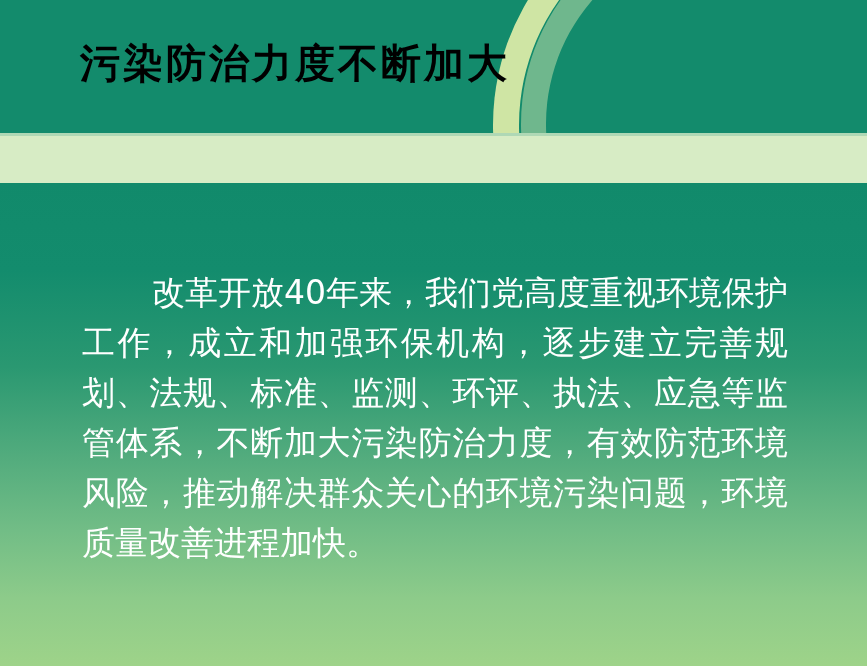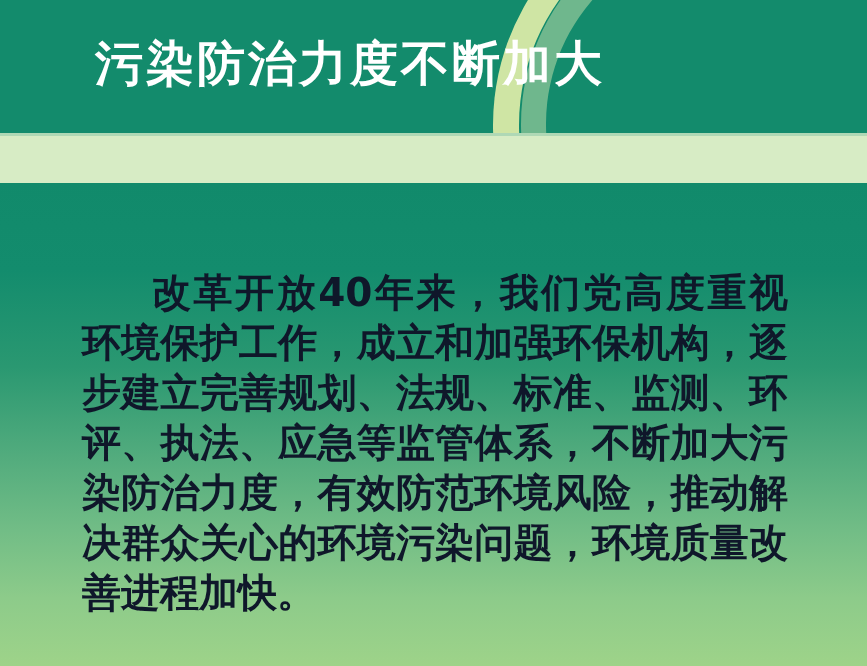--- a/index.html
+++ b/index.html
@@ -74,26 +74,26 @@
     right: -82px;
     top: -90px;
     border-width: 25px;
     border-left-color: #6fb78d;
     border-top-color: #6fb78d;
     transform: rotate(-16deg);
   }
 
   .poster-title {
     position: absolute;
-    left: 95px;
+    left: 80px;
     top: 26px;
-    font-size: 48px;
+    font-size: 40px;
     line-height: 74px;
     font-weight: bold;
-    color: #ffffff;
+    color: #000000;
     letter-spacing: 3px;
     white-space: nowrap;
     z-index: 5;
     font-family: "DejaVu Sans", "Liberation Sans", sans-serif;
   }
 
   
   .separator-band {
     position: absolute;
     left: 0;
@@ -112,24 +112,24 @@
     opacity: .55;
   }
 
   
   .body-copy {
     position: absolute;
     left: 82px;
     top: 268px;
     width: 706px;
     z-index: 4;
-    color: #0f172a;
-    font-size: 39px;
+    color: #ffffff;
+    font-size: 33px;
     line-height: 50px;
-    font-weight: bold;
+    font-weight: normal;
     letter-spacing: 0px;
     text-align: justify;
     text-justify: inter-character;
     text-indent: 70px;
     font-family: "DejaVu Sans", "Liberation Sans", sans-serif;
   }
 
   
   .cctv-logo {
     position: absolute;

